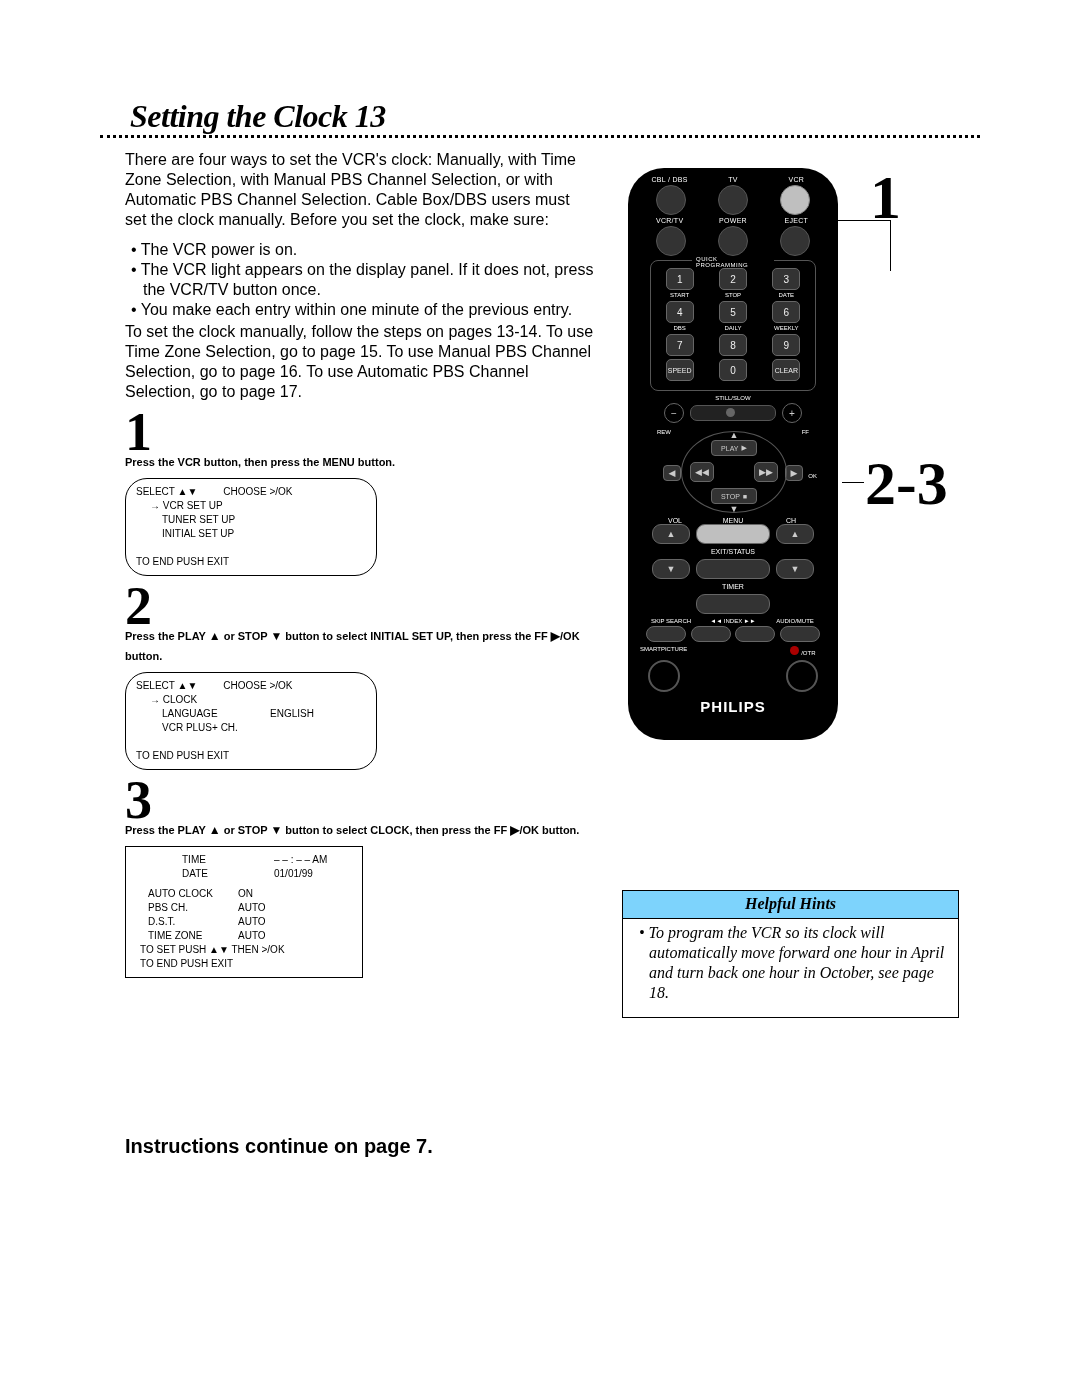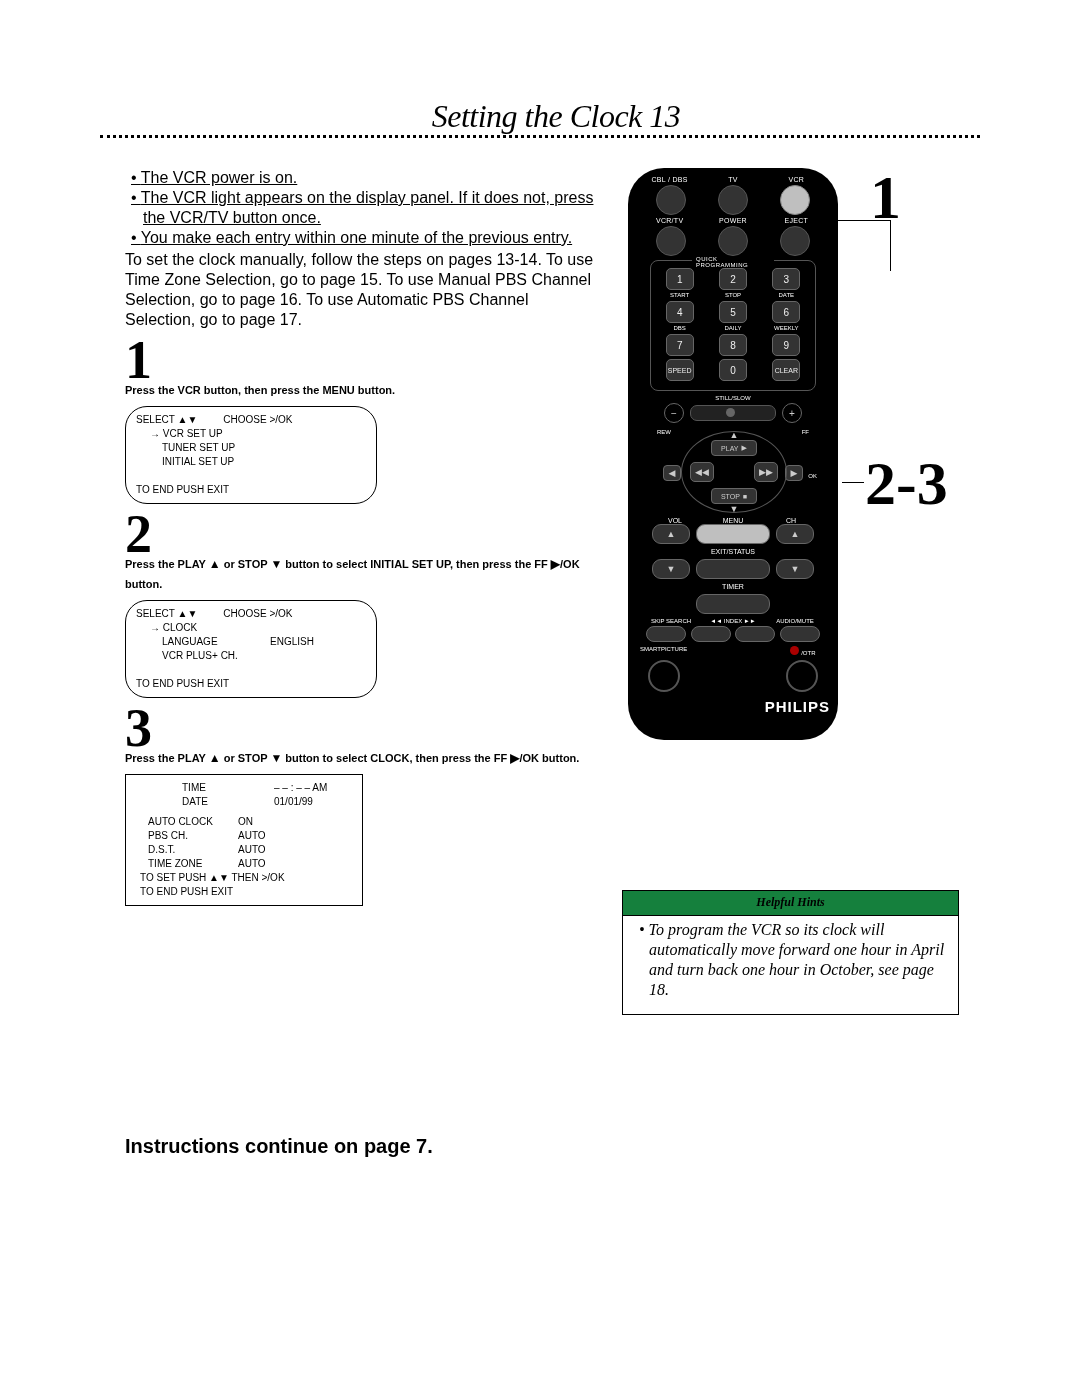--- a/index.html
+++ b/index.html
@@ -14,23 +14,23 @@
   width: 1080px;
   height: 1397px;
   margin: 0 auto;
   background: #fff;
 }
 .header-title {
   position: absolute;
   top: 98px;
   left: 130px;
   right: 98px;
-  text-align: center;
+  text-align: left;
   font-style: italic;
-  font-weight: normal;
+  font-weight: bold;
   font-size: 32px;
   letter-spacing: -0.5px;
   font-family: "Times New Roman", serif;
 }
 .dotted-rule {
   position: absolute;
   top: 135px;
   left: 100px;
   right: 100px;
   border-top: 3px dotted #000;
@@ -41,24 +41,23 @@
   top: 150px;
   left: 125px;
   width: 470px;
 }
 .intro p {
   margin: 0;
   font-size: 16px;
   line-height: 20px;
 }
 .intro ul {
-  margin: 18px 0 2px 0;
+  margin: 10px 0 2px 0;
   padding: 0;
   list-style: none;
-  text-decoration: underline;
 }
 .intro ul li {
   font-size: 16px;
   line-height: 20px;
   padding-left: 18px;
   text-indent: -12px;
 }
 .intro ul li::before {
   content: "• ";
   color: #000;
@@ -229,21 +228,21 @@
 .pill{height:18px;border-radius:9px;background:#333;border:1px solid #666;color:#ccc;font-size:9px;display:flex;align-items:center;justify-content:center;}
 .pill.hl{background:#bfbfbf;color:#000;}
 .menu-label{font-size:7px;color:#fff;text-align:center;}
 .skip-row{display:flex;justify-content:space-around;color:#fff;font-size:6px;margin:4px 4px 0;}
 .skip-row span{flex:1;text-align:center;}
 .oval-row{display:flex;justify-content:space-around;margin:2px 8px 2px;}
 .oval{width:38px;height:14px;border-radius:8px;background:#333;border:1px solid #666;}
 .bottom-row{display:flex;justify-content:space-between;align-items:center;margin:4px 12px 0;}
 .circ2{width:28px;height:28px;border-radius:50%;border:2px solid #555;}
 .rec{width:9px;height:9px;border-radius:50%;background:#a00;display:inline-block;margin-right:2px;}
-.brand{text-align:right;color:#fff;font-weight:bold;font-size:15px;letter-spacing:1px;margin-top:6px;}
+.brand{text-align:center;color:#fff;font-weight:bold;font-size:15px;letter-spacing:1px;margin-top:6px;}
 
 
 .callout-1 {
   position: absolute;
   top: 12px;
   left: 260px;
   font-family: "Times New Roman", serif;
   font-weight: bold;
   font-size: 62px;
   color: #000;
@@ -279,24 +278,24 @@
   left: 622px;
   width: 335px;
   border: 1.5px solid #000;
   padding-bottom: 6px;
 }
 .hints-title {
   text-align: center;
   font-style: italic;
   font-weight: bold;
   font-family: "Times New Roman", serif;
-  font-size: 12px;
+  font-size: 16px;
   border-bottom: 1.5px solid #000;
   padding: 4px 0 5px;
-  background: #15803d;
+  background: #7dd3fc;
   margin:0;
 }
 .hints ul {
   list-style: none;
   padding: 4px 10px 4px 14px;
   margin: 0;
 }
 .hints ul li {
   font-style: italic;
   font-family: "Times New Roman", serif;
@@ -316,20 +315,21 @@
 </head>
 <body>
 
 <div class="page">
 
   <div class="header-title">Setting the Clock 13</div>
   <div class="dotted-rule"></div>
 
   <div class="col-left">
     <div class="intro">
+      <p>There are four ways to set the VCR's clock: Manually, with Time Zone Selection, with Manual PBS Channel Selection, or with Automatic PBS Channel Selection. Cable Box/DBS users must set the clock manually. Before you set the clock, make sure:</p>
       <ul>
         <li>The VCR power is on.</li>
         <li>The VCR light appears on the display panel. If it does not, press the VCR/TV button once.</li>
         <li>You make each entry within one minute of the previous entry.</li>
       </ul>
       <p>To set the clock manually, follow the steps on pages 13-14. To use Time Zone Selection, go to page 15. To use Manual PBS Channel Selection, go to page 16. To use Automatic PBS Channel Selection, go to page 17.</p>
     </div>
 
 
     <div class="big-num">1</div>

